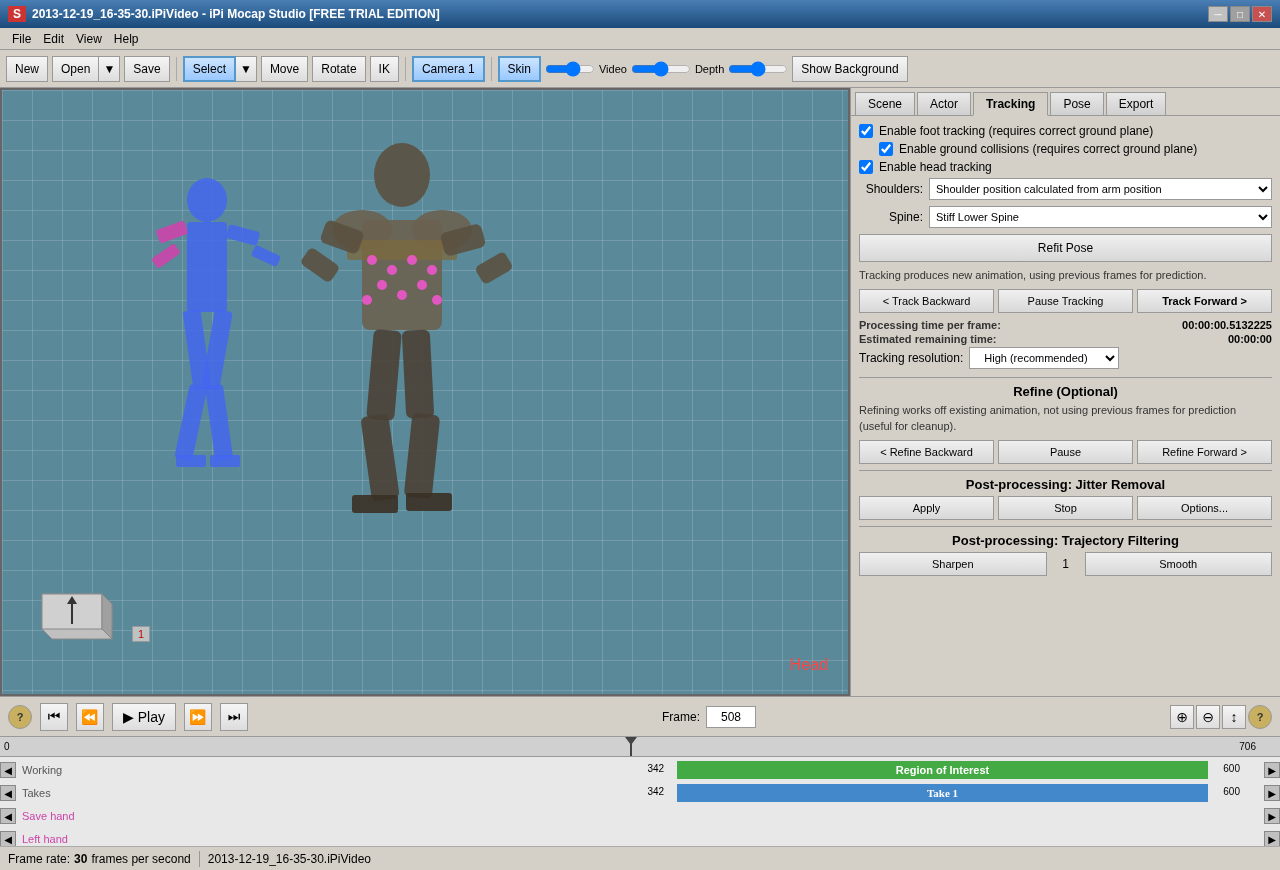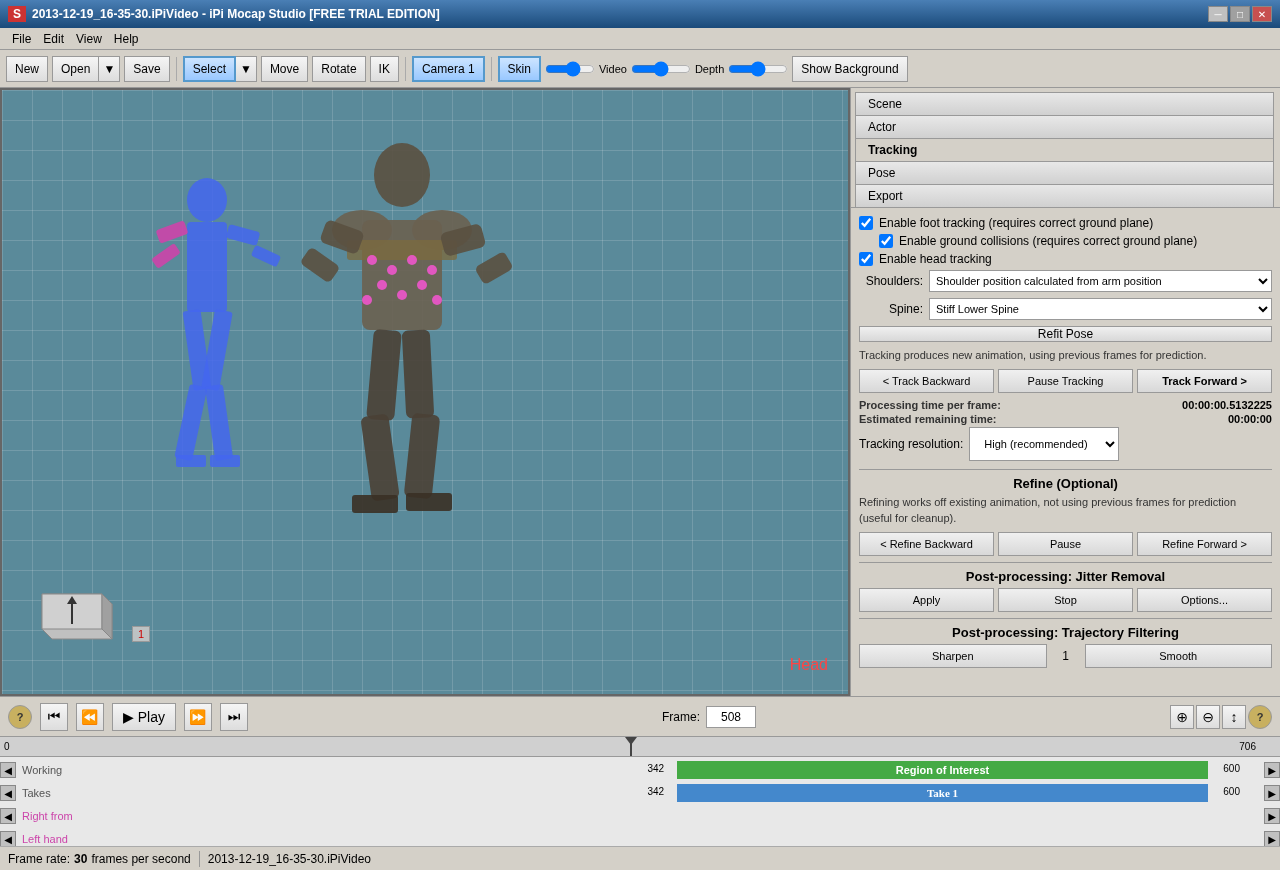--- a/index.html
+++ b/index.html
@@ -81,21 +81,20 @@
     
     #right-panel {
       width: 430px; background: #d4d0c8; border-left: 1px solid #999;
       display: flex; flex-direction: column; overflow-y: auto;
     }
 
     
     #panel-tabs {
       display: flex; border-bottom: 1px solid #999; padding: 4px 4px 0;
       background: #d4d0c8;
-      flex-direction: column;
     }
     .panel-tab {
       padding: 4px 12px; border: 1px solid #999; border-bottom: none;
       background: linear-gradient(to bottom, #e8e8e8, #d0d0d0);
       cursor: pointer; margin-right: 2px; font-size: 12px;
     }
     .panel-tab.active {
       background: #d4d0c8; border-bottom: 1px solid #d4d0c8;
       font-weight: bold; margin-bottom: -1px;
     }
@@ -110,21 +109,21 @@
     .form-row {
       display: flex; align-items: center; margin-bottom: 6px;
     }
     .form-label { width: 70px; font-size: 12px; text-align: right; padding-right: 6px; }
     .form-select {
       flex: 1; height: 22px; font-size: 11px; border: 1px solid #999;
       background: white; padding: 0 2px;
     }
 
     .big-btn {
-      width: 100%; margin-bottom: 6px;
+      width: 100%; padding: 6px; margin-bottom: 6px;
       background: linear-gradient(to bottom, #f0f0f0, #d8d8d8);
       border: 1px solid #999; cursor: pointer; font-size: 12px; text-align: center;
     }
 
     .info-text { font-size: 11px; color: #333; margin-bottom: 6px; line-height: 1.4; }
 
     .btn-row { display: flex; gap: 4px; margin-bottom: 6px; }
     .action-btn {
       flex: 1; padding: 5px 4px; font-size: 11px;
       background: linear-gradient(to bottom, #f0f0f0, #d8d8d8);
@@ -134,21 +133,21 @@
 
     .stat-row { display: flex; justify-content: space-between; margin-bottom: 2px; font-size: 11px; font-weight: bold; }
     .stat-label { color: #333; }
     .stat-value { color: #000; }
 
     .tracking-res-row {
       display: flex; align-items: center; margin-bottom: 8px; gap: 6px;
     }
     .tracking-res-label { font-size: 12px; }
     .tracking-res-select {
-      height: 34px; font-size: 11px; border: 1px solid #999; background: white; padding: 0 10px;
+      height: 22px; font-size: 11px; border: 1px solid #999; background: white; padding: 0 10px;
     }
 
     .section-title {
       font-weight: bold; text-align: center; margin: 6px 0 4px; font-size: 13px;
     }
 
     .divider { border: none; border-top: 1px solid #999; margin: 6px 0; }
 
     
     #bottom-controls {
@@ -536,21 +535,21 @@
         <div class="track-bar blue" style="left:48%;width:47%;top:0;font-family:Liberation Serif, serif;">
           <span>Take 1</span>
         </div>
         <div style="position:absolute;right:24px;font-size:10px;top:2px;">600</div>
       </div>
       <div class="track-nav-btn">▶</div>
     </div>
 
     <div class="track-row">
       <div class="track-nav-btn">◀</div>
-      <div class="track-label pink">Right from</div>
+      <div class="track-label pink">Save hand</div>
       <div class="track-bar-area"></div>
       <div class="track-nav-btn">▶</div>
     </div>
 
     <div class="track-row">
       <div class="track-nav-btn">◀</div>
       <div class="track-label pink">Left hand</div>
       <div class="track-bar-area"></div>
       <div class="track-nav-btn">▶</div>
     </div>

